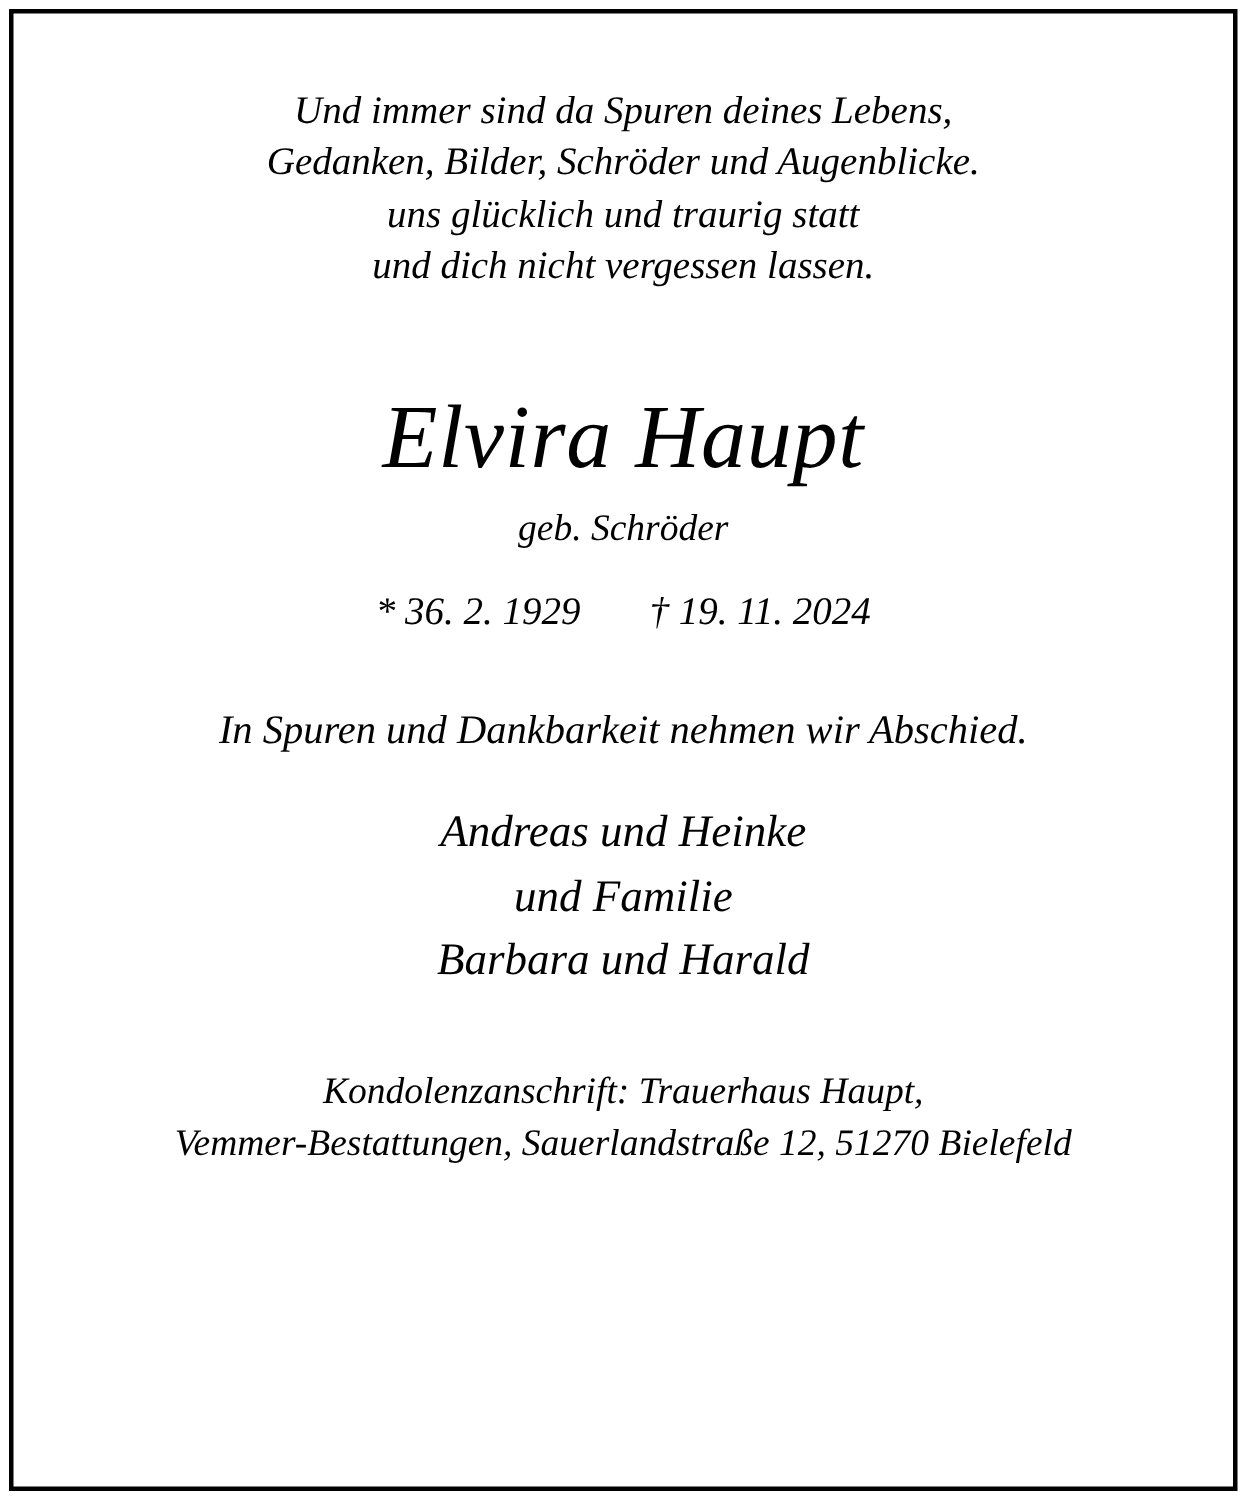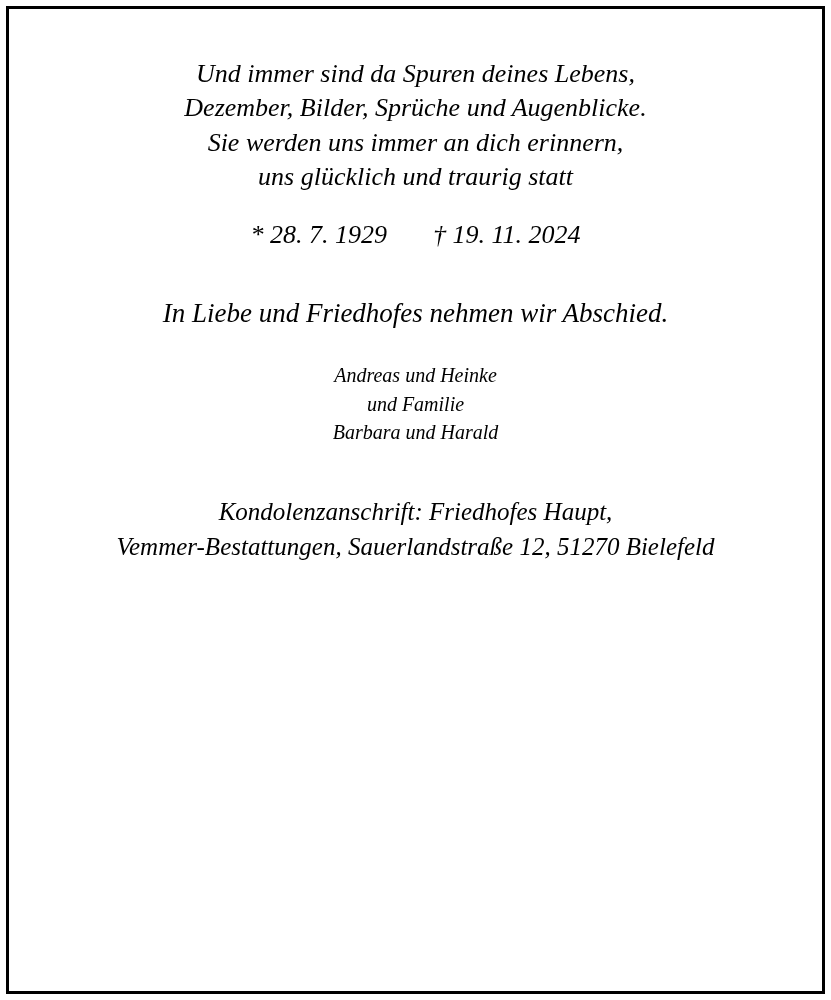--- a/index.html
+++ b/index.html
@@ -66,21 +66,21 @@
   .dates .gap {
     display: inline-block;
     width: 46px;
   }
   .farewell {
     font-size: 27px;
     font-style: italic;
     margin-top: 48px;
   }
   .family {
-    font-size: 20px;
+    font-size: 30px;
     font-style: italic;
     margin-top: 32px;
     line-height: 1.42;
   }
   .condolence {
     font-size: 25px;
     font-style: italic;
     margin-top: 48px;
     line-height: 1.4;
   }
@@ -94,39 +94,41 @@
 </head>
 <body>
 
 <div class="obituary">
   <div class="frame-outer"></div>
 
   <div class="content">
 
     <div class="poem">
       <div>Und immer sind da Spuren deines Lebens,</div>
-      <div>Dezember, Bilder, Sprüche und Augenblicke.</div>
-      <div>Sie werden uns immer an dich erinnern,</div>
+      <div>Gedanken, Bilder, Schröder und Augenblicke.</div>
       <div>uns glücklich und traurig statt</div>
+      <div>und dich nicht vergessen lassen.</div>
     </div>
 
+    <div class="name">Elvira Haupt</div>
 
+    <div class="maiden">geb. Schröder</div>
 
     <div class="dates">
-      <span>* 28. 7. 1929</span><span class="gap"></span><span>† 19. 11. 2024</span>
+      <span>* 36. 2. 1929</span><span class="gap"></span><span>† 19. 11. 2024</span>
     </div>
 
-    <div class="farewell">In Liebe und Friedhofes nehmen wir Abschied.</div>
+    <div class="farewell">In Spuren und Dankbarkeit nehmen wir Abschied.</div>
 
     <div class="family">
       <div>Andreas und Heinke</div>
       <div>und Familie</div>
       <div>Barbara und Harald</div>
     </div>
 
     <div class="condolence">
-      <div>Kondolenzanschrift: Friedhofes Haupt,</div>
+      <div>Kondolenzanschrift: Trauerhaus Haupt,</div>
       <div>Vemmer-Bestattungen, Sauerlandstraße 12, 51270 Bielefeld</div>
     </div>
 
 
   </div>
 </div>
 
 </body></html>

